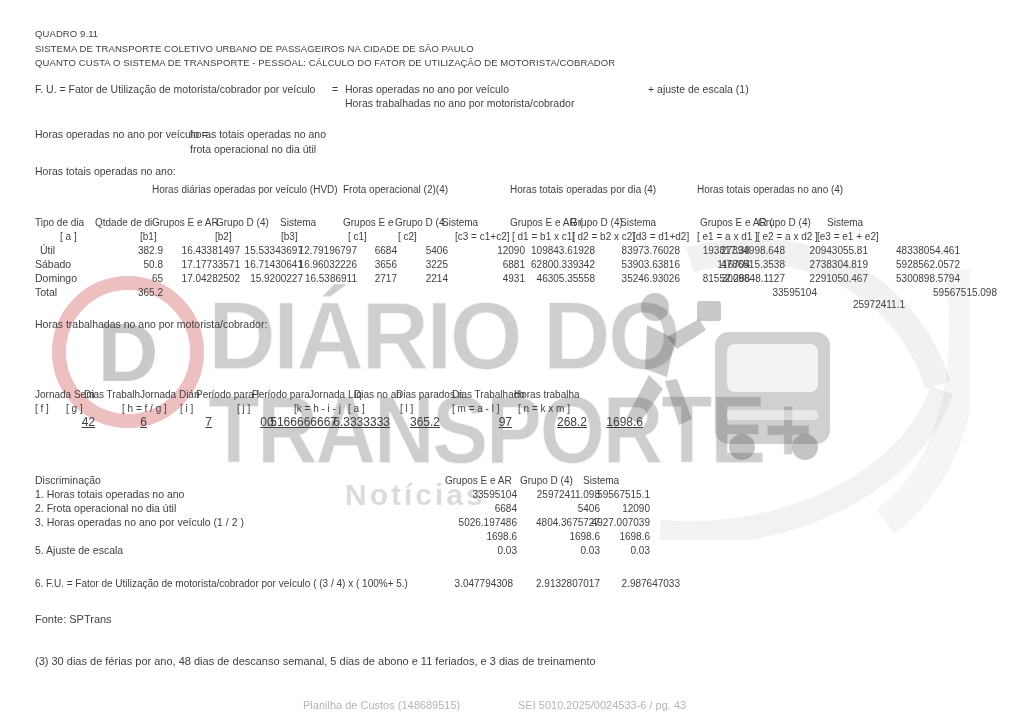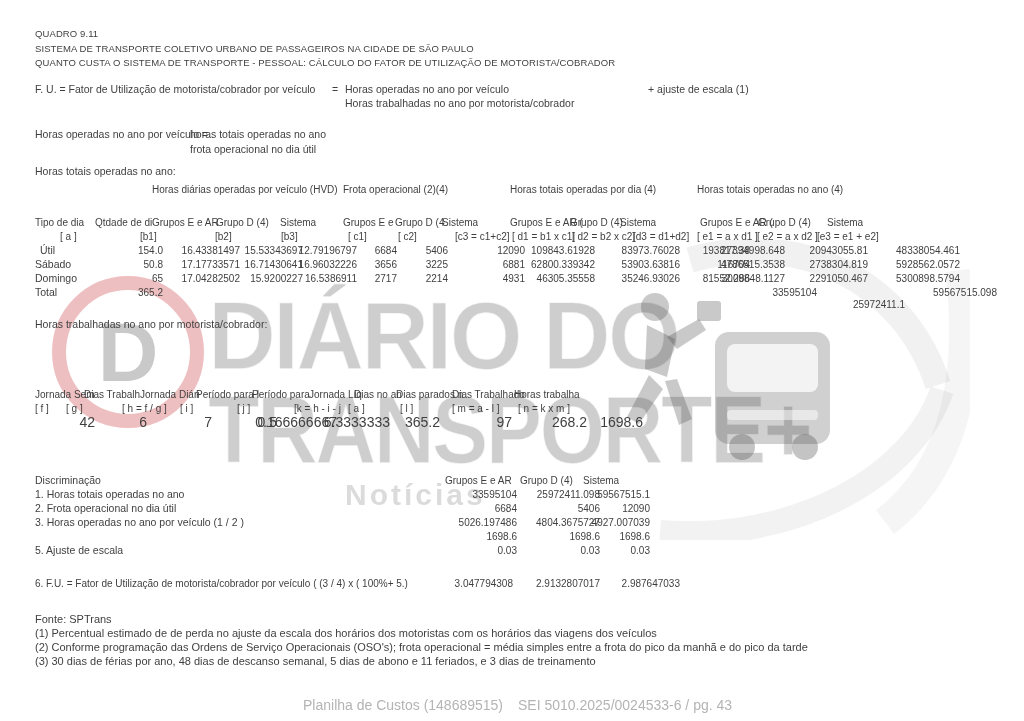--- a/index.html
+++ b/index.html
@@ -7,22 +7,22 @@
     width:1024px;height:721px;position:relative;overflow:hidden;
     background:#ffffff;
     font-family:"Liberation Sans",sans-serif;
   }
   .page{position:absolute;inset:0;z-index:1;}
   .t{position:absolute;white-space:pre;color:#3f3f3f;font-size:10.5px;line-height:13px;}
   .caps{font-size:9.5px;letter-spacing:0.1px;}
   .s10{font-size:10px;}
   .fn{font-size:11px;}
   .num{font-size:10px;width:120px;text-align:right;}
-  .num90{font-size:14px;width:90px;text-align:right;}
-  .fgray{color:#b4b4b4;font-size:14px;}
+  .num90{font-size:12px;width:90px;text-align:right;text-decoration:underline;}
+  .fgray{color:#b4b4b4;font-size:11px;}
   
   .watermark{position:absolute;inset:0;z-index:0;pointer-events:none;}
   .wm-logo{
     position:absolute;left:52px;top:276px;width:124px;height:124px;
     border:14px solid rgba(198,44,48,0.30);border-radius:50%;
     display:flex;align-items:center;justify-content:center;
   }
   .wm-logo span{
     font-size:84px;font-weight:900;color:rgba(60,60,60,0.28);
     font-family:"Liberation Sans",sans-serif;line-height:1;
@@ -122,21 +122,21 @@
   <span class="t s10" style="left:398px;top:230px">[ c2]</span>
   <span class="t s10" style="left:455px;top:230px">[c3 = c1+c2]</span>
   <span class="t s10" style="left:512px;top:230px">[ d1 = b1 x c1]</span>
   <span class="t s10" style="left:572px;top:230px">[ d2 = b2 x c2]</span>
   <span class="t s10" style="left:633px;top:230px">[d3 = d1+d2]</span>
   <span class="t s10" style="left:697px;top:230px">[ e1 = a x d1 ]</span>
   <span class="t s10" style="left:757px;top:230px">[ e2 = a x d2 ]</span>
   <span class="t s10" style="left:817px;top:230px">[e3 = e1 + e2]</span>
 
   <span class="t" style="left:40px;top:244px">Útil</span>
-  <span class="t num" style="left:43px;top:244px">154.0</span>
+  <span class="t num" style="left:43px;top:244px">382.9</span>
   <span class="t num" style="left:120px;top:244px">16.43381497</span>
   <span class="t num" style="left:183px;top:244px">15.53343697</span>
   <span class="t num" style="left:237px;top:244px">12.79196797</span>
   <span class="t num" style="left:277px;top:244px">6684</span>
   <span class="t num" style="left:328px;top:244px">5406</span>
   <span class="t num" style="left:405px;top:244px">12090</span>
   <span class="t num" style="left:475px;top:244px">109843.61928</span>
   <span class="t num" style="left:560px;top:244px">83973.76028</span>
   <span class="t num" style="left:630px;top:244px">193817.38</span>
   <span class="t num" style="left:665px;top:244px">27394998.648</span>
@@ -243,20 +243,18 @@
   <span class="t num" style="left:397px;top:544px">0.03</span>
   <span class="t num" style="left:480px;top:544px">0.03</span>
   <span class="t num" style="left:530px;top:544px">0.03</span>
 
   <span class="t s10" style="left:35px;top:577px">6. F.U. = Fator de Utilização de motorista/cobrador por veículo ( (3 / 4) x ( 100%+ 5.)</span>
   <span class="t num" style="left:393px;top:577px">3.047794308</span>
   <span class="t num" style="left:480px;top:577px">2.9132807017</span>
   <span class="t num" style="left:560px;top:577px">2.987647033</span>
 
   <span class="t fn" style="left:35px;top:613px">Fonte: SPTrans</span>
-  <span class="t fn" style="left:35px;top:627px">(1) Percentual estimado de de perda no ajuste da escala dos horários dos motoristas com os horários das viagens dos veículos</span>
-  <span class="t fn" style="left:35px;top:641px">(2) Conforme programação das Ordens de Serviço Operacionais (OSO's); frota operacional = média simples entre a frota do pico da manhã e do pico da tarde</span>
   <span class="t fn" style="left:35px;top:655px">(3) 30 dias de férias por ano, 48 dias de descanso semanal, 5 dias de abono e 11 feriados, e 3 dias de treinamento</span>
 
   <span class="t fgray" style="left:303px;top:699px">Planilha de Custos (148689515)</span>
   <span class="t fgray" style="left:518px;top:699px">SEI 5010.2025/0024533-6 / pg. 43</span>
 
 </div>
 
 </body></html>

